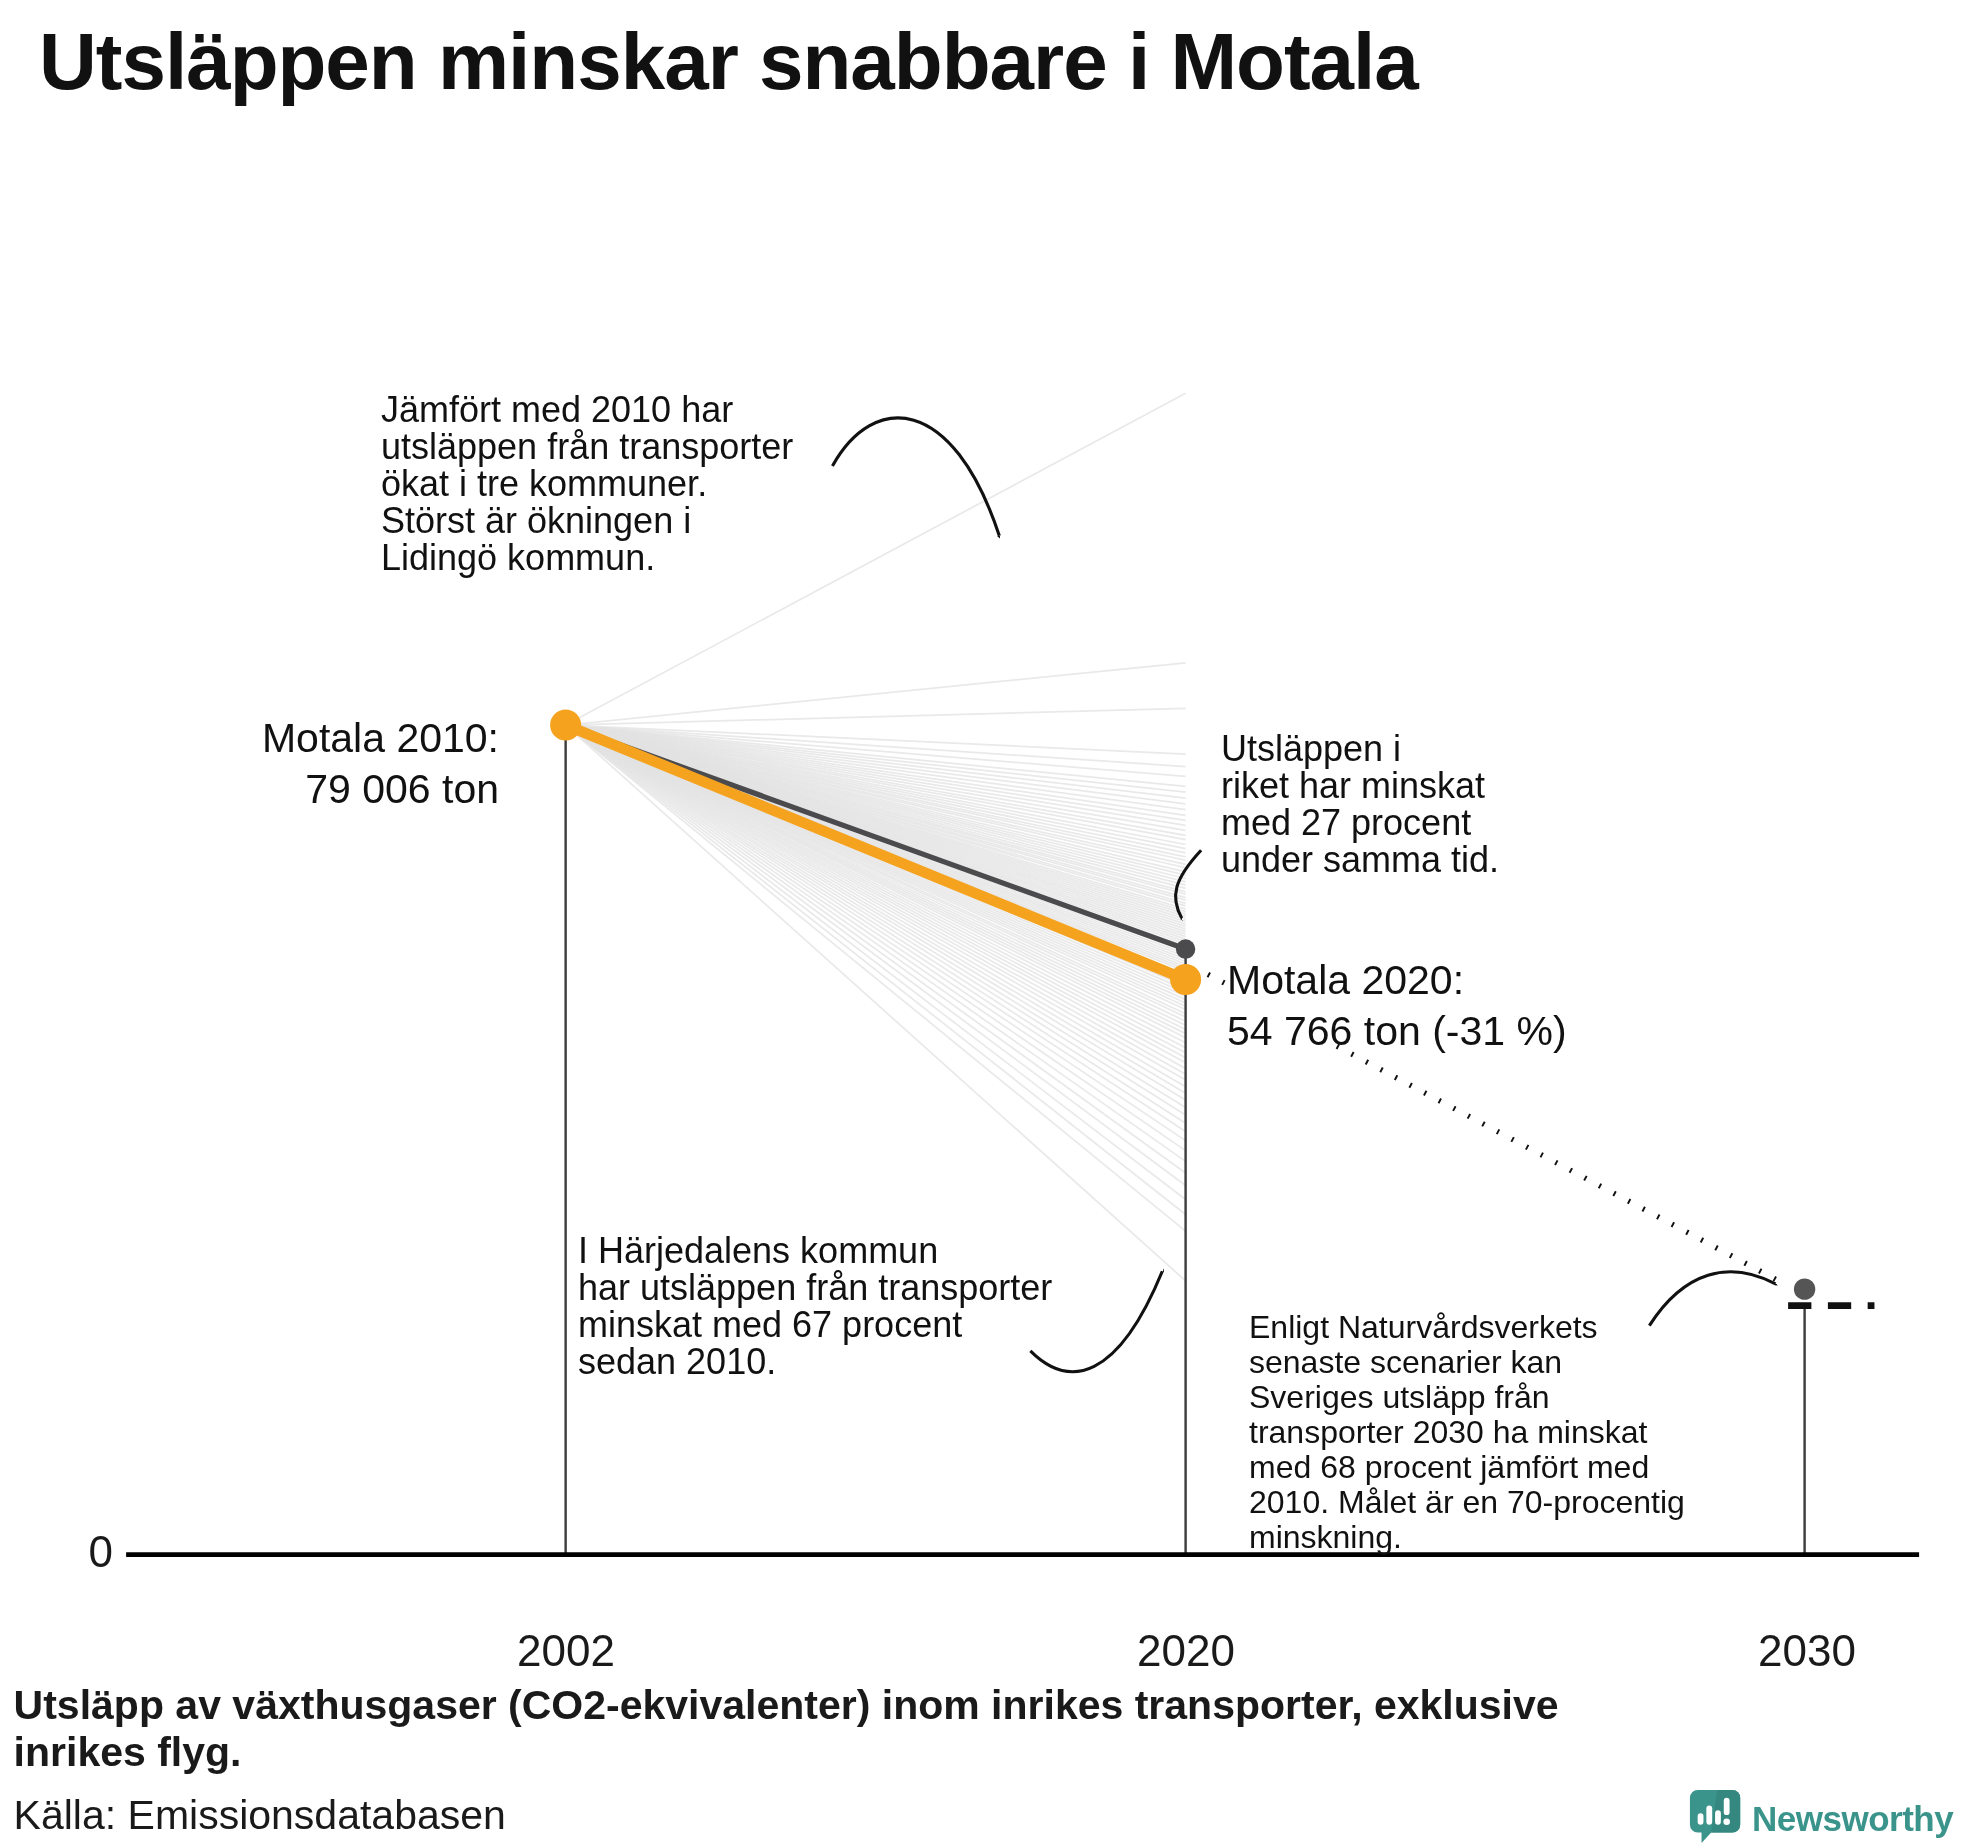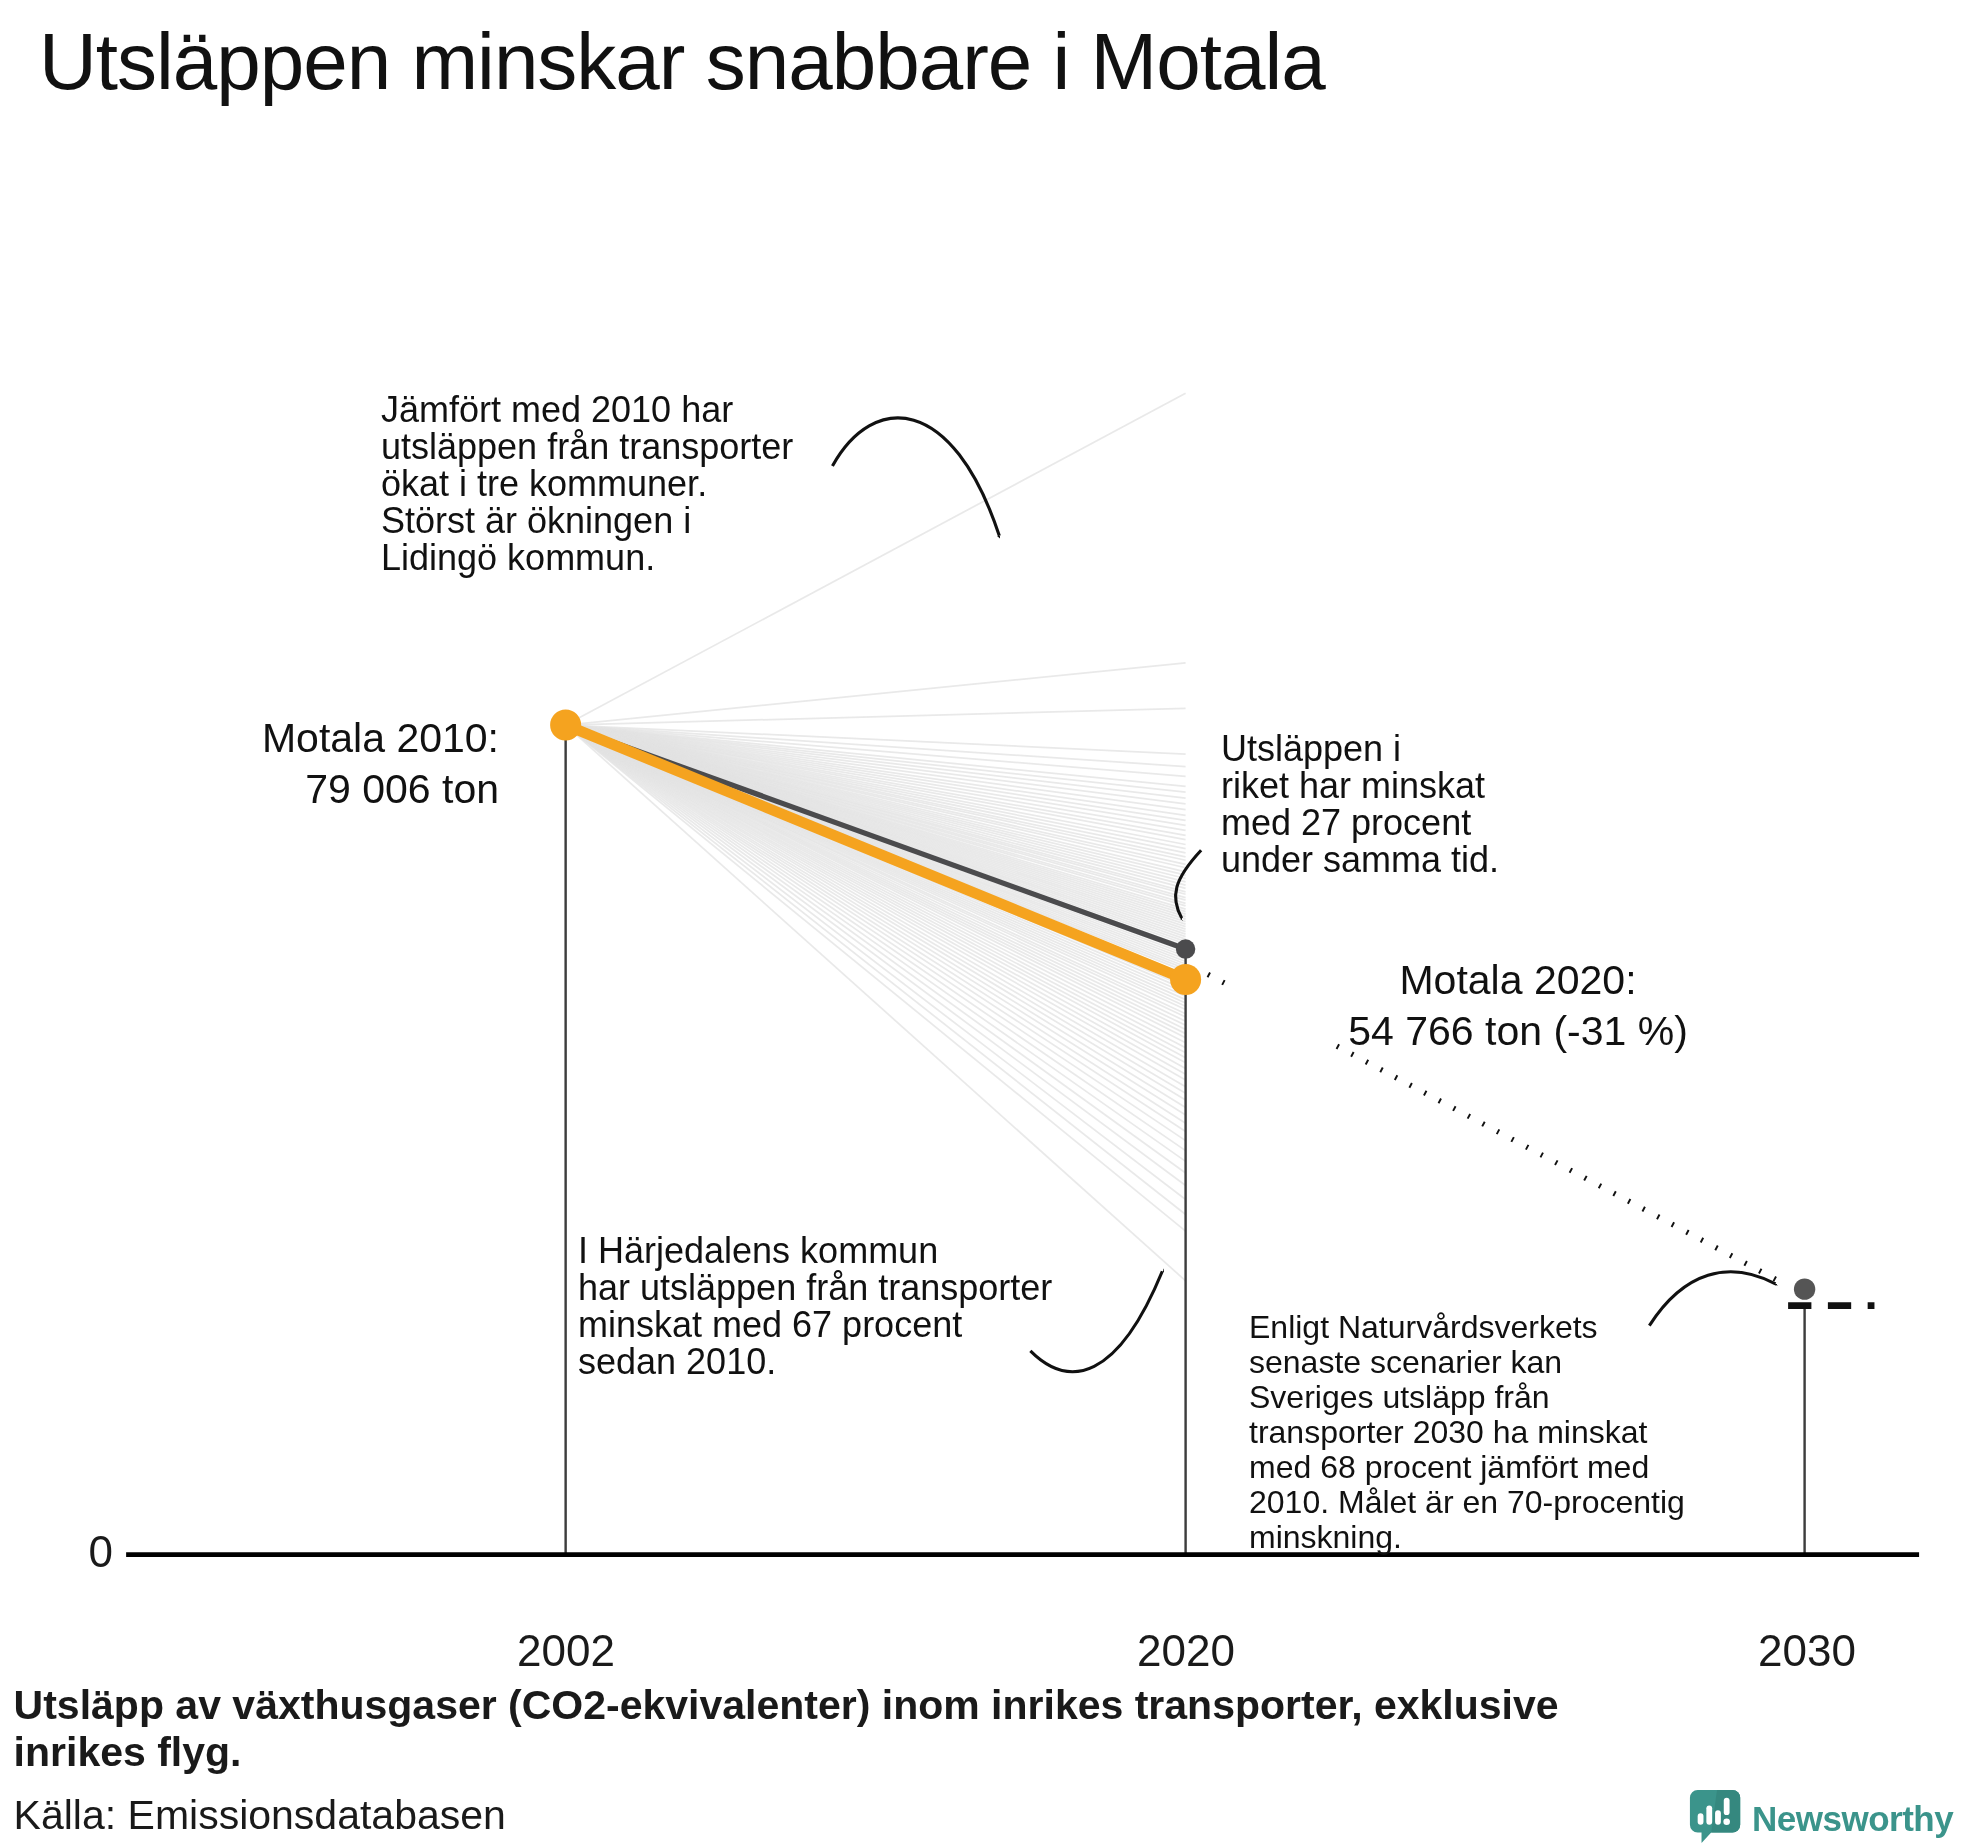--- a/index.html
+++ b/index.html
@@ -9,38 +9,38 @@
     background:#ffffff;
     font-family:"Liberation Sans","DejaVu Sans",sans-serif;
     color:#111;
     overflow:hidden;
   }
   .abs{position:absolute;}
   #chart-svg{position:absolute;left:0;top:0;z-index:1;}
   .txt{position:absolute;z-index:2;white-space:pre-line;}
   .title{
     left:39px;top:15.5px;width:1844px;
-    font-size:80px;font-weight:400;letter-spacing:-1px;color:#111;
+    font-size:80px;font-weight:700;letter-spacing:-1px;color:#111;
   }
   .subtitle{
     left:41px;top:147px;width:1844px;
     font-size:54px;font-weight:400;color:#1d1d1d;
   }
   .annotation{
     font-size:36px;line-height:37px;color:#111;
   }
   .ann-compare{left:381px;top:391px;width:466px;}
   .ann-riket{left:1221px;top:730px;width:349px;}
   .ann-harjedalen{left:578px;top:1232px;width:543px;}
   .ann-scenario{left:1249px;top:1310px;width:543px;font-size:32px;line-height:35px;}
   .point-label{
     font-size:41px;line-height:51px;color:#111;font-weight:400;
   }
   .lbl-motala-2010{left:175px;top:689px;width:324px;text-align:right;margin-top:24px;}
-  .lbl-motala-2020{left:1227px;top:955px;width:582px;text-align:center;}
+  .lbl-motala-2020{left:1227px;top:955px;width:582px;text-align:left;}
   .tick{
     font-size:44px;color:#1a1a1a;width:252px;text-align:center;top:1626px;
     transform:translateX(-50%);
   }
   .tick-2010{left:566px;}
   .tick-2020{left:1186px;}
   .tick-2030{left:1807px;}
   .zero-label{left:53px;top:1527px;width:60px;text-align:right;font-size:44px;color:#1a1a1a;}
   .footnote{left:13.6px;top:1682px;width:1650px;font-size:41px;color:#1a1a1a;font-weight:bold;}
   .source{left:13.6px;top:1792px;width:1164px;font-size:41px;color:#1a1a1a;}

